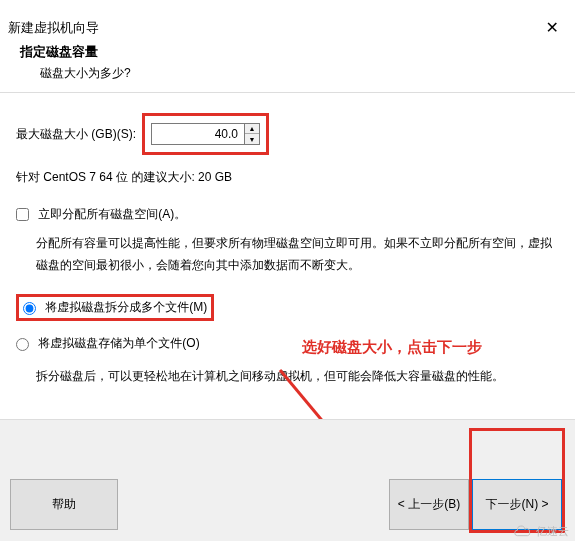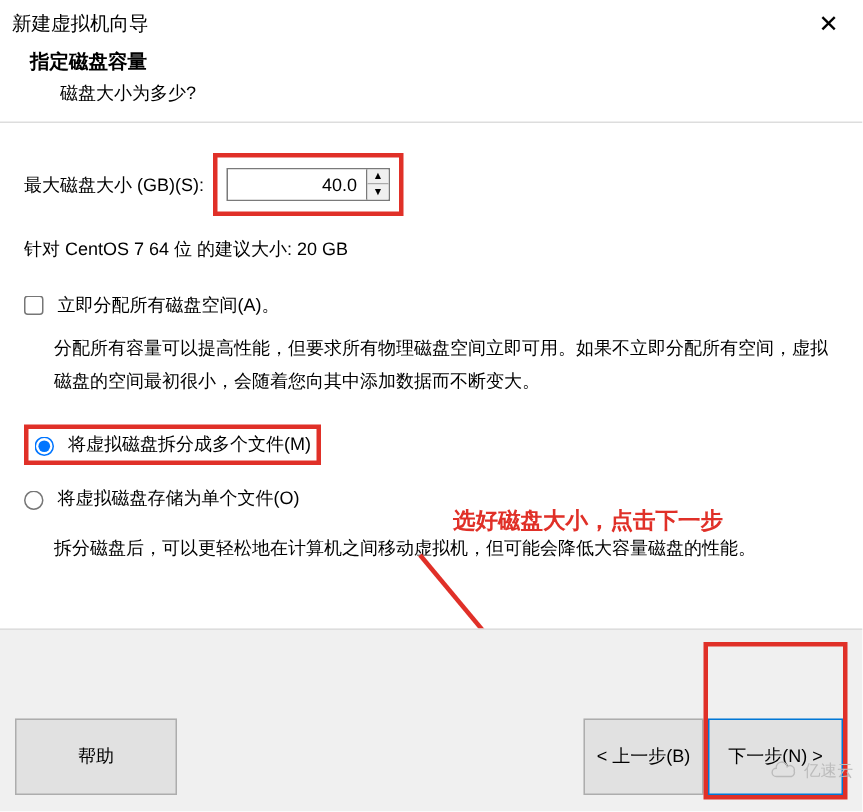--- a/index.html
+++ b/index.html
@@ -1,17 +1,17 @@
 <!DOCTYPE html>
 <html><head>
   <meta charset="utf-8">
   <style>
     * { box-sizing: border-box; margin: 0; padding: 0; }
     body { font-family: "Microsoft YaHei", "Segoe UI", sans-serif; font-size: 12px; color: #000; background: #fff; width: 575px; height: 541px; position: relative; }
-    .titlebar { display: flex; align-items: center; justify-content: space-between; padding: 6px 10px 2px 8px; }
+    .titlebar { display: flex; align-items: center; justify-content: space-between; padding: 18px 10px 2px 8px; }
     .title { font-size: 13px; }
     .close-x { font-size: 16px; padding: 0 6px; cursor: pointer; font-family: Arial; }
     .header { padding: 4px 20px 10px 20px; }
     .header-title { font-weight: bold; font-size: 13px; margin-bottom: 4px; }
     .header-sub { padding-left: 20px; font-size: 12px; }
     .divider { border: none; border-top: 1px solid #ddd; margin: 0; }
     .content { padding: 20px 16px 10px 16px; background: #fff; }
     .row-size { display: flex; align-items: center; margin-bottom: 14px; }
     .lbl-size { font-size: 12px; }
     .spinner-wrap { margin-left: 6px; display: flex; align-items: center; border: 3px solid #e03028; padding: 7px 6px; }
@@ -31,21 +31,21 @@
     .annot { position: absolute; color: #e03028; font-size: 15px; left: 302px; top: 338px; font-weight: bold; }
     .desc2 { font-size: 12px; margin-left: 20px; line-height: 1.8; margin-bottom: 20px; }
     .footer { position: absolute; bottom: 0; left: 0; right: 0; border-top: 1px solid #ddd; padding: 8px 10px; display: flex; align-items: center; background: #f0f0f0; }
     .btn { background: #e1e1e1; border: 1px solid #adadad; padding: 16px 0; font-size: 12px; cursor: pointer; font-family: inherit; text-align: center; margin-top: 48px; }
     .btn-help { width: 108px; }
     .spacer { flex: 1; }
     .btn-prev { width: 80px; }
     .btn-next-wrap { border: 3px solid #e03028; display: inline-block; }
     .btn-next { width: 90px; background: #e1e1e1; border: 1px solid #0078d7; }
     .arrow-svg { position: absolute; left: 270px; top: 360px; pointer-events: none; }
-    .watermark { position: absolute; right: 6px; bottom: 20px; font-size: 11px; color: #bbb; display: flex; align-items: center; gap: 2px; }
+    .watermark { position: absolute; right: 6px; bottom: 2px; font-size: 11px; color: #bbb; display: flex; align-items: center; gap: 2px; }
     .wm-icon { width: 22px; height: 14px; }
   </style>
 </head>
 <body>
 
 <div class="titlebar">
   <span class="title">新建虚拟机向导</span>
   <span class="close-x">✕</span>
 </div>
 

